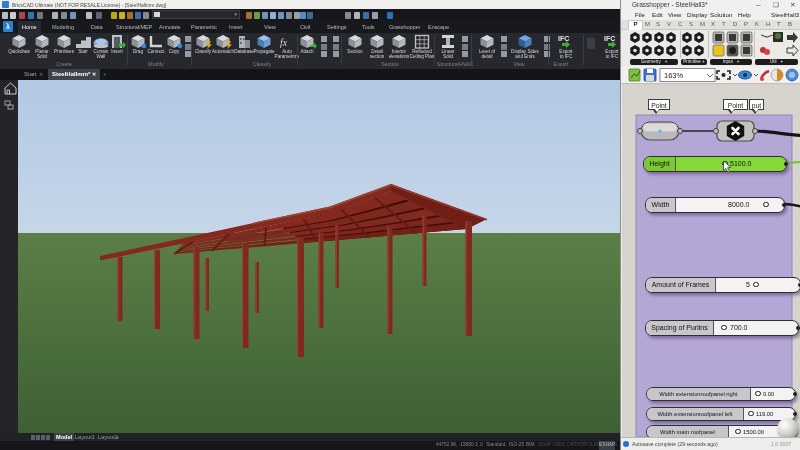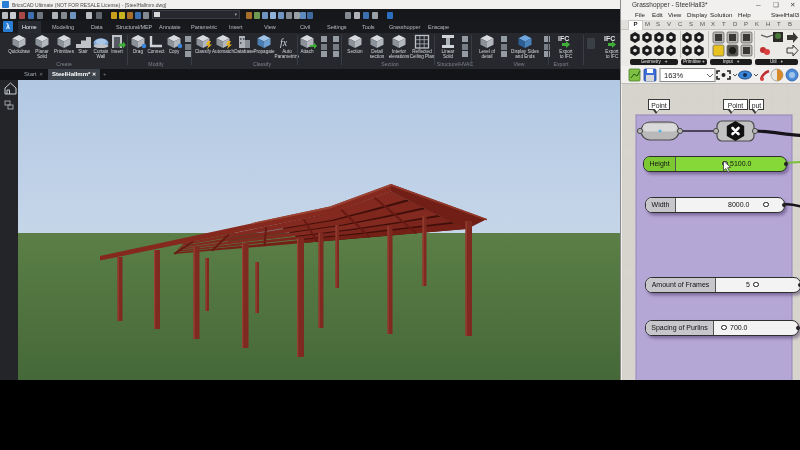--- a/index.html
+++ b/index.html
@@ -1,16 +1,16 @@
 <!DOCTYPE html>
 <html><head>
 <meta charset="utf-8">
 <style>
 html,body{margin:0;padding:0;background:#000;}
-#root{position:relative;width:800px;height:380px;overflow:hidden;font-family:"Liberation Sans",sans-serif;background:#17191d;}
+#root{position:relative;width:800px;height:450px;overflow:hidden;font-family:"Liberation Sans",sans-serif;background:#17191d;}
 .abs{position:absolute;}
 #titlebar{left:0;top:0;width:800px;height:9px;background:#f1f0ef;}
 #titlebar .logo{left:2px;top:1px;width:7px;height:7px;background:#2a7fd4;border-radius:1px;}
 #titlebar .ttext{left:12px;top:1.5px;font-size:5px;color:#4a4a4a;white-space:nowrap;}
 #qat{left:0;top:9px;width:620px;height:12px;background:#15171b;}
 .qi{position:absolute;top:2.5px;width:6px;height:7px;border-radius:1px;}
 #qat .combo{position:absolute;left:152px;top:1px;width:88px;height:9px;background:#26282e;border:1px solid #3b3e44;box-sizing:border-box;}
 #qat .combo .sq{position:absolute;left:1px;top:1px;width:6px;height:5px;background:#d8d8d8;}
 #qat .combo .ar{position:absolute;right:2px;top:0px;font-size:5px;color:#9a9a9a;}
 #rtabs{left:0;top:21px;width:620px;height:12px;background:#17191d;}

